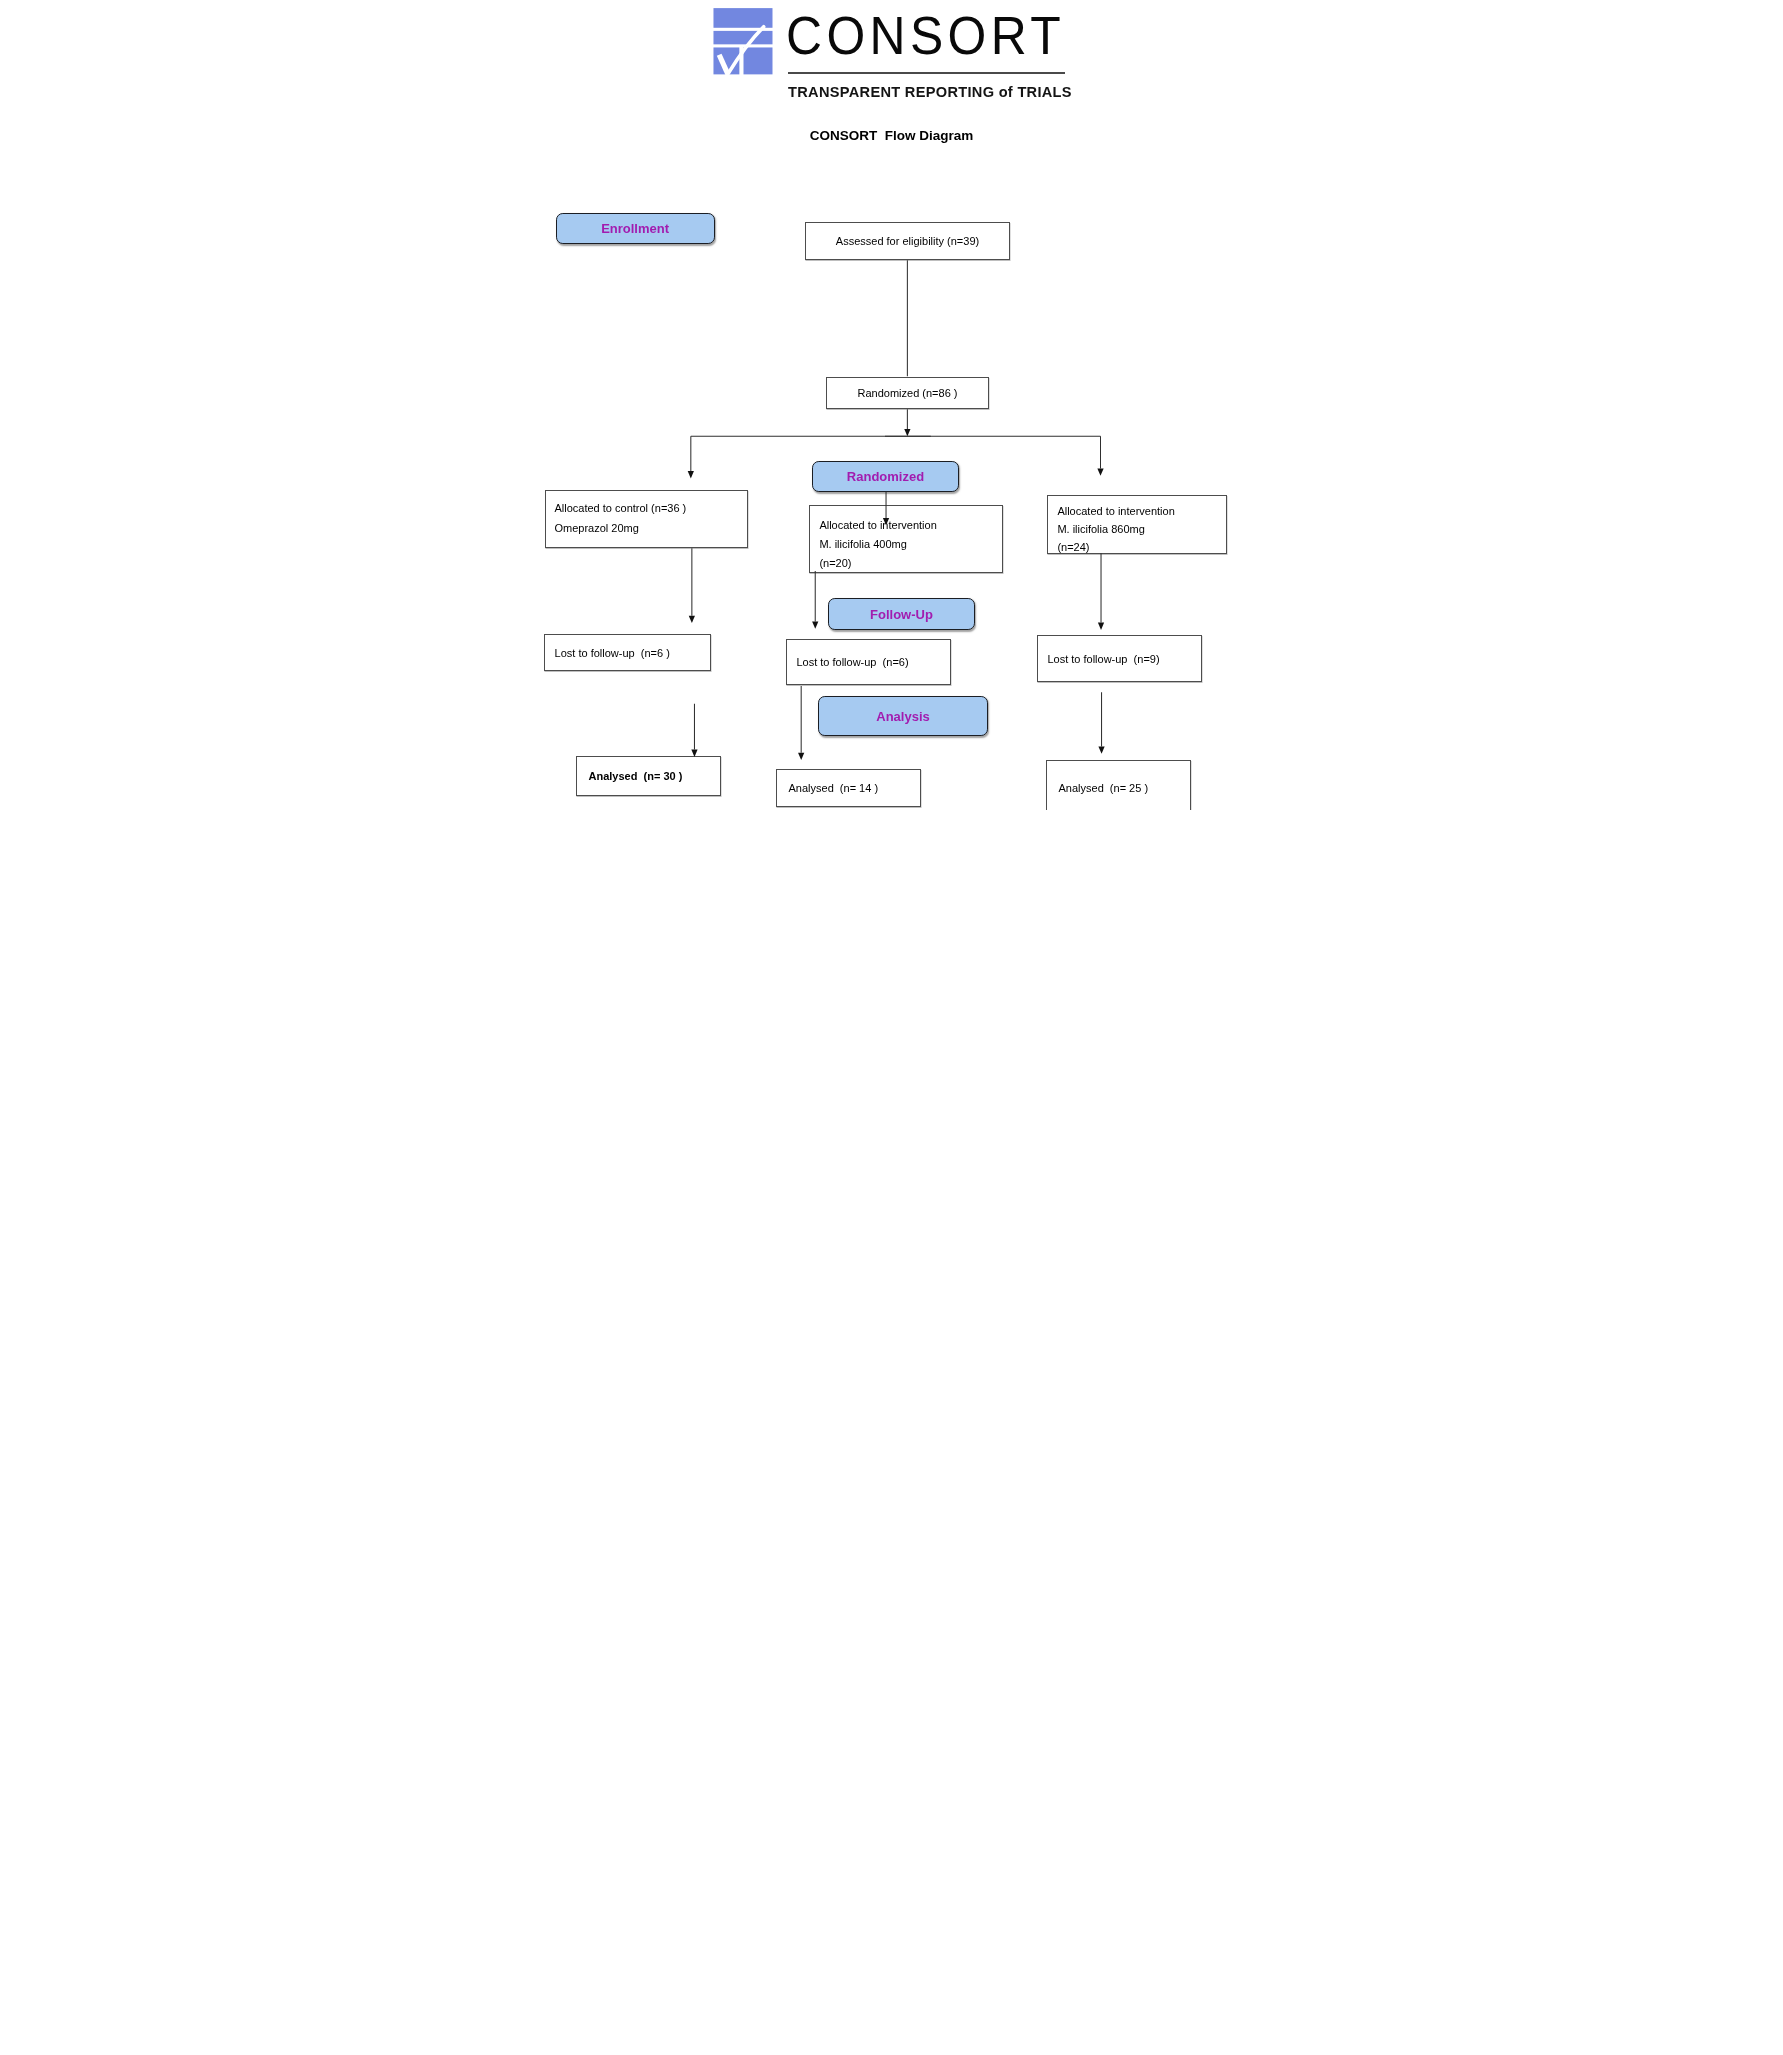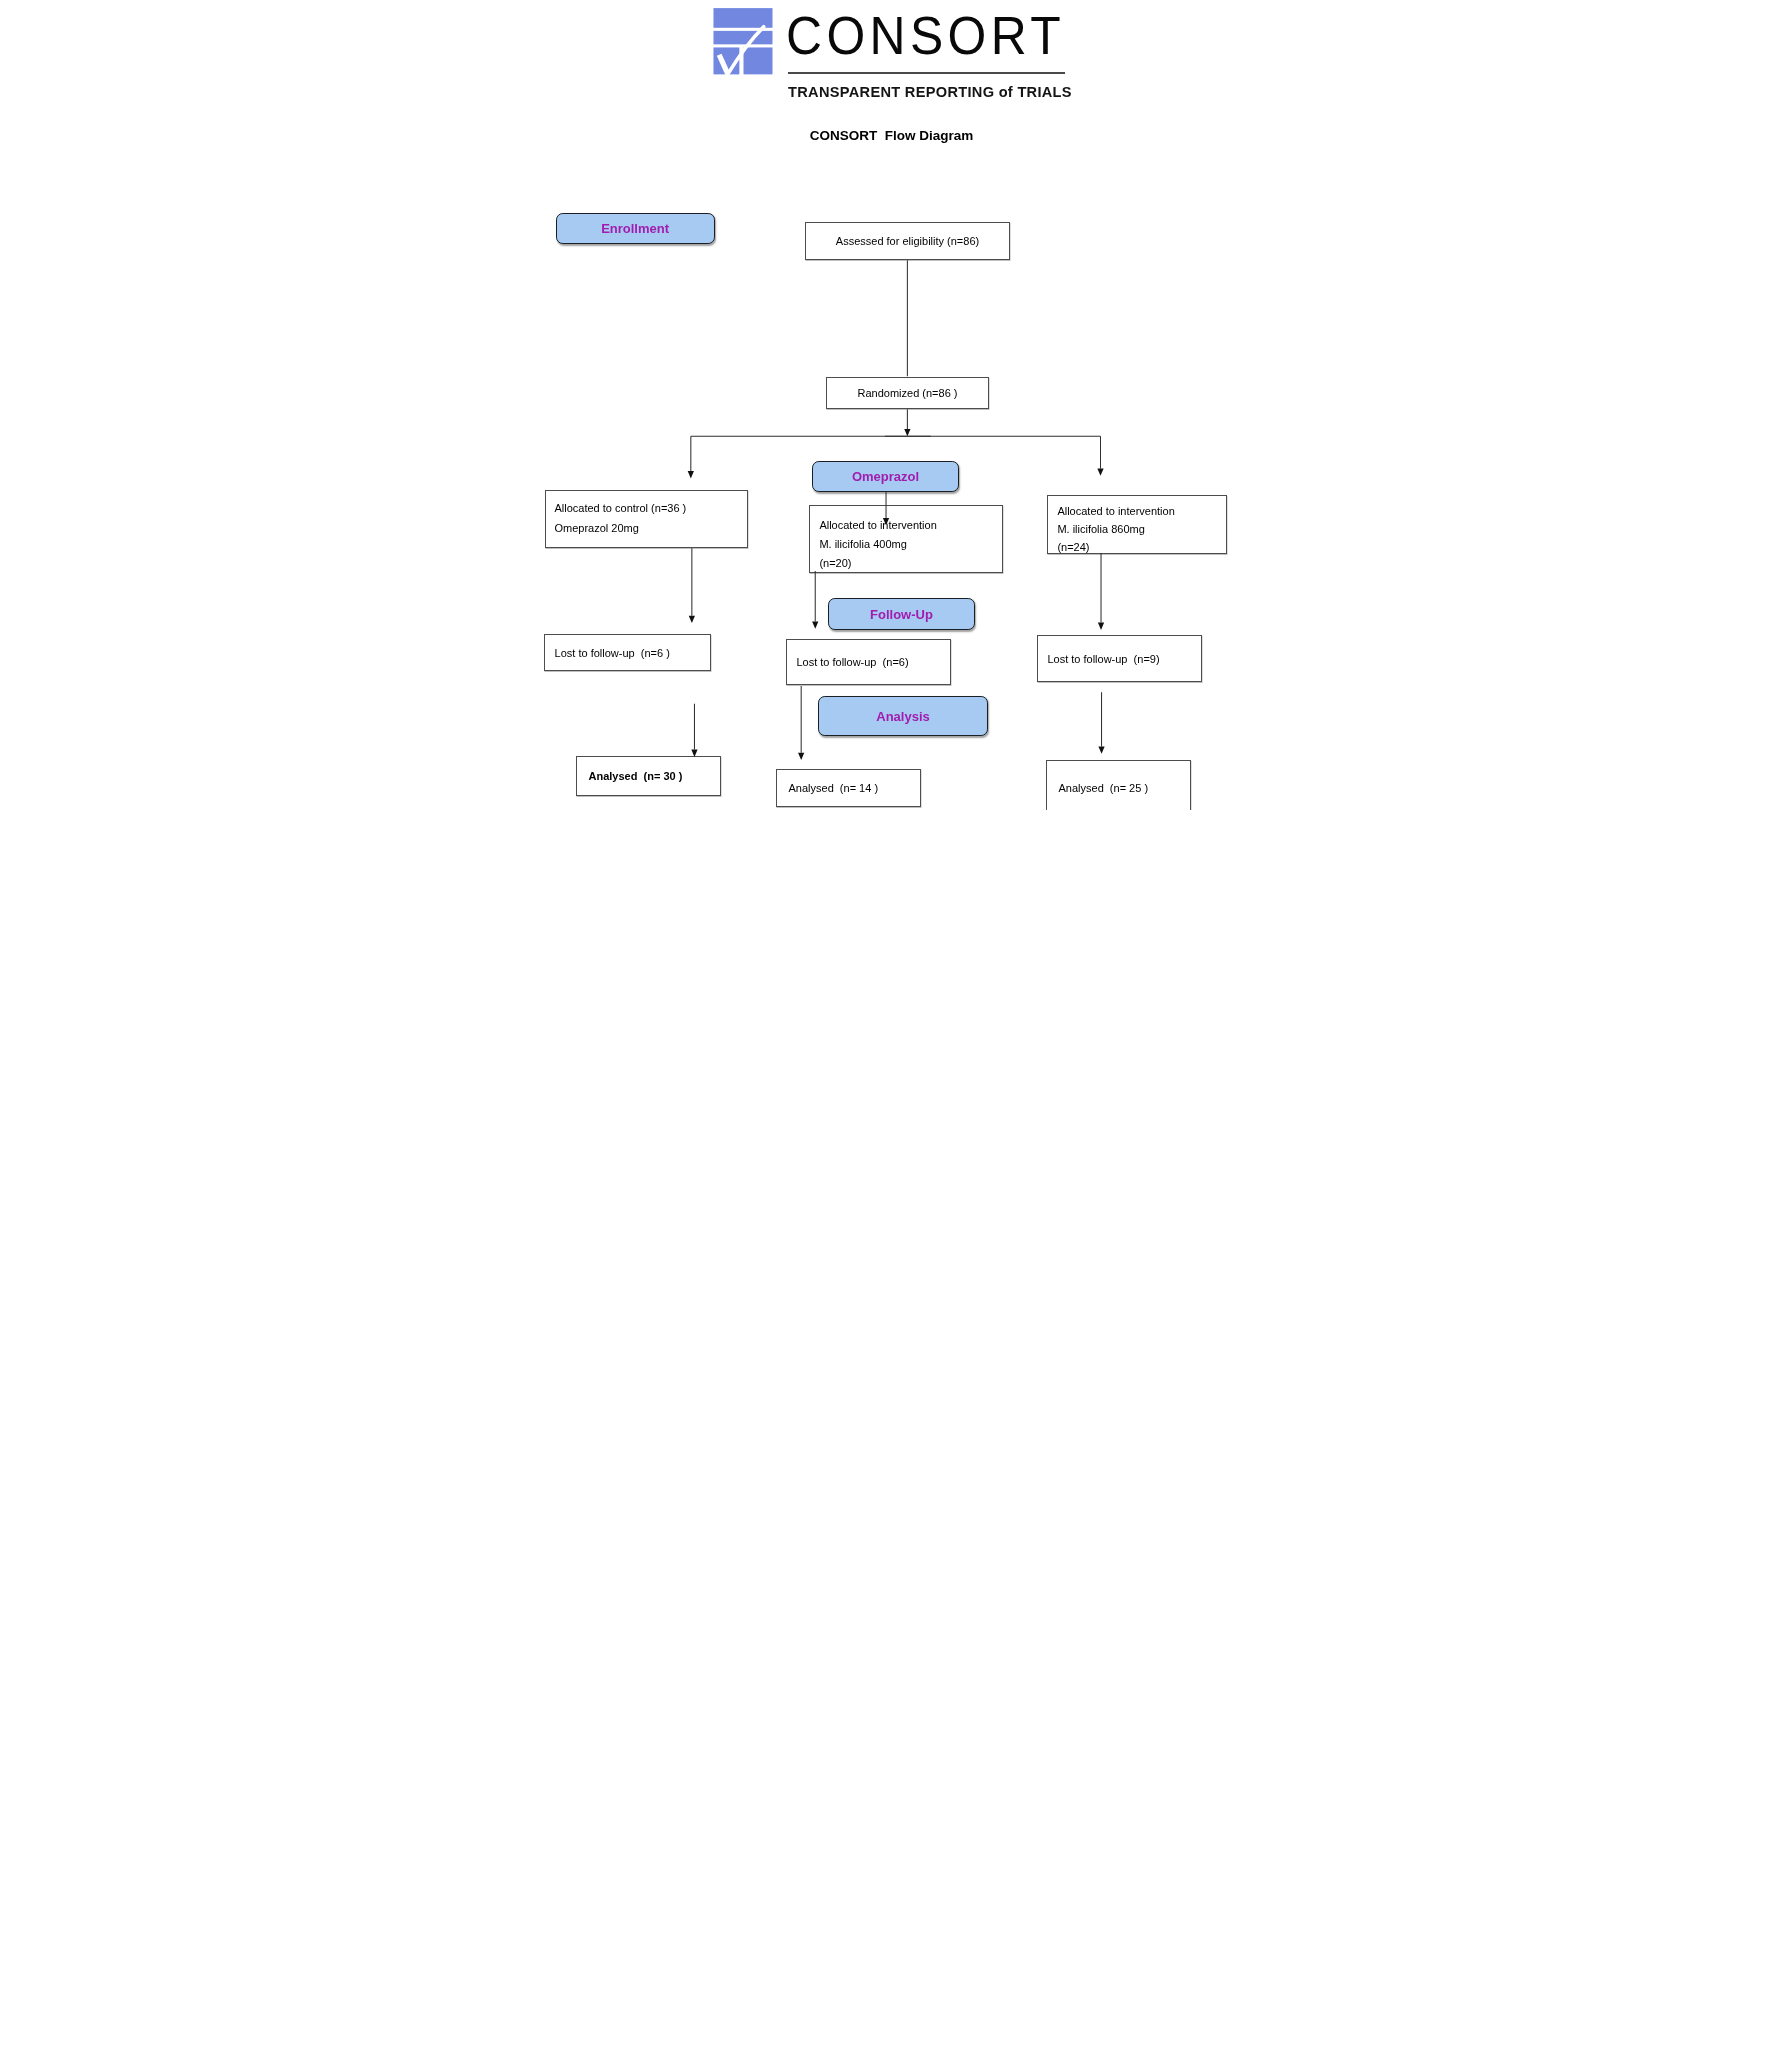--- a/index.html
+++ b/index.html
@@ -63,26 +63,26 @@
     <path d="M 13,96 L 30,134" stroke="#ffffff" stroke-width="10" fill="none"></path>
   </svg>
 
   <div class="wordmark">CONSORT</div>
   <div class="logo-rule"></div>
   <div class="tagline">TRANSPARENT REPORTING of TRIALS</div>
 
   <div class="title">CONSORT  Flow Diagram</div>
 
   <div class="stage" id="b-enrollment">Enrollment</div>
-  <div class="stage" id="b-allocation">Omeprazol</div>
+  <div class="stage" id="b-allocation">Randomized</div>
   <div class="stage" id="b-followup">Follow-Up</div>
   <div class="stage" id="b-analysis">Analysis</div>
 
   <div class="wbox center" id="b-assessed">
-    <div class="line">Assessed for eligibility (n=86)</div>
+    <div class="line">Assessed for eligibility (n=39)</div>
   </div>
 
   <div class="wbox center" id="b-randomized">
     <div class="line">Randomized (n=86 )</div>
   </div>
 
   <div class="wbox" id="b-alloc-left">
     <div class="line">Allocated to control (n=36 )</div>
     <div class="line">Omeprazol 20mg</div>
   </div>

